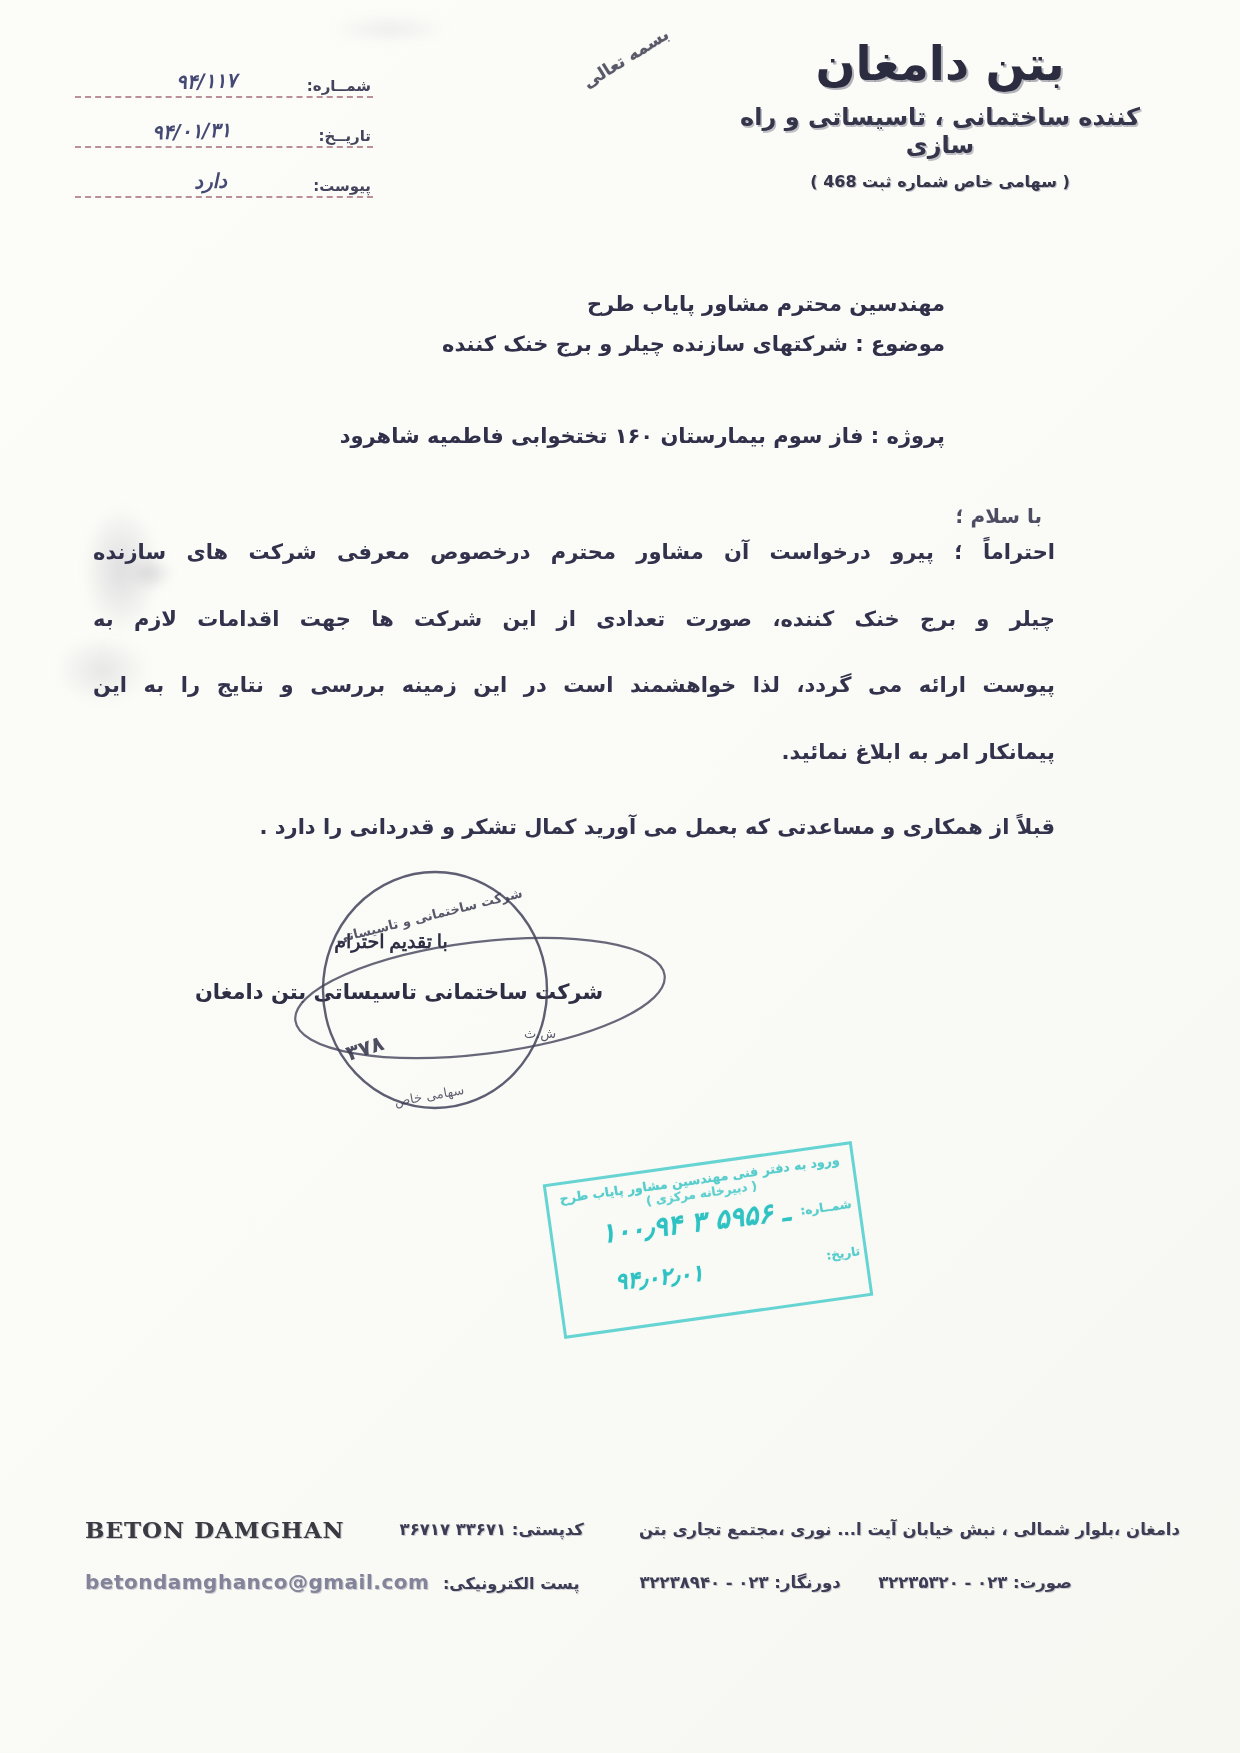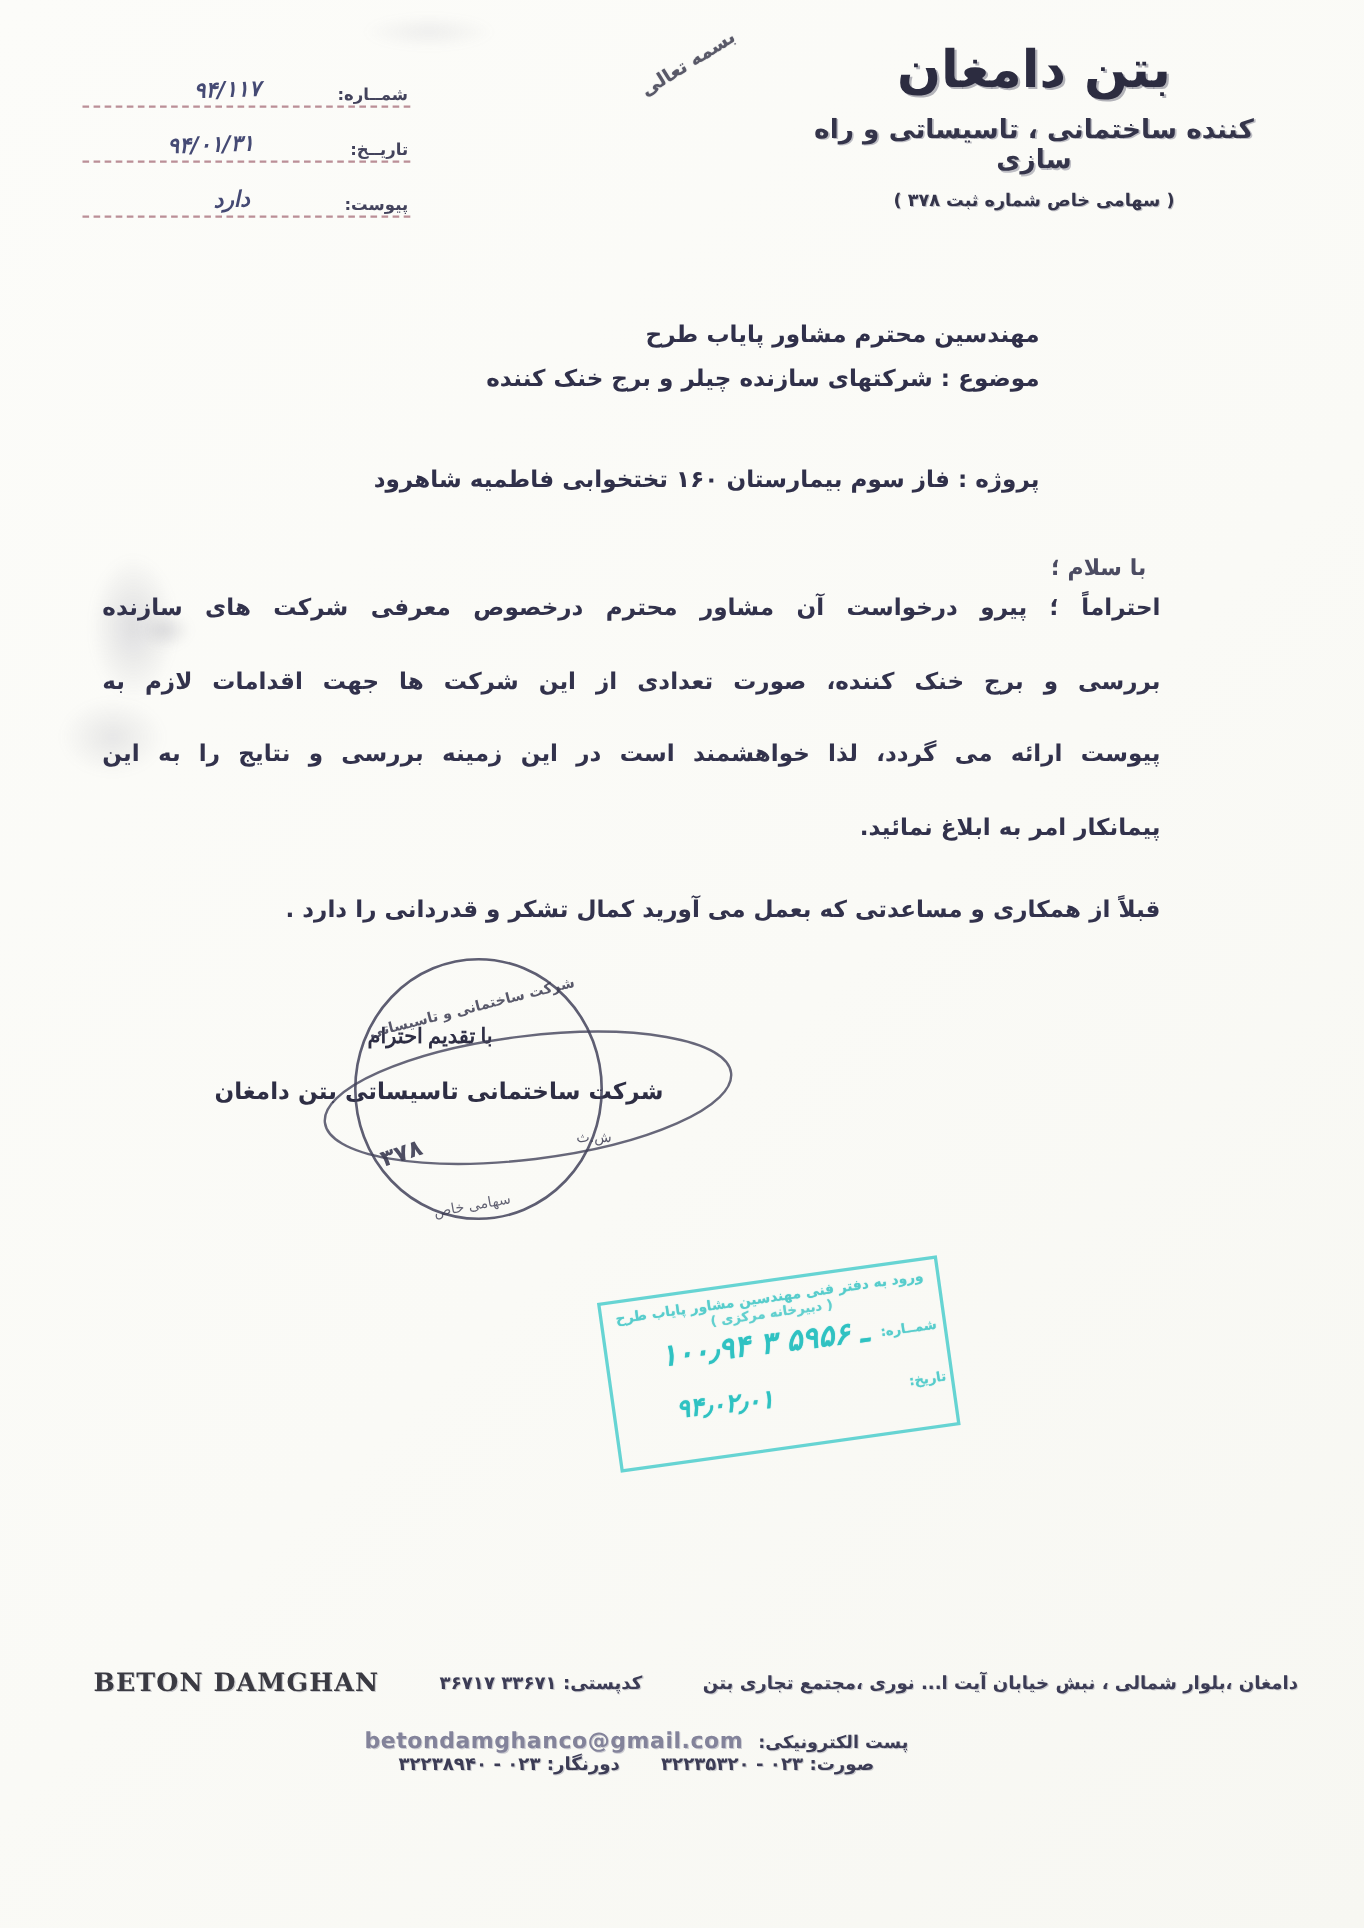--- a/index.html
+++ b/index.html
@@ -57,21 +57,21 @@
   }
   .rc-line1{margin-top:6px;text-align:center;font-size:12.5px;font-weight:700;opacity:.8;}
   .rc-line2{text-align:center;font-size:12px;font-weight:600;opacity:.75;}
   .rc-num-label{position:absolute;right:6px;top:52px;font-size:12px;font-weight:700;opacity:.8;}
   .rc-num-value{position:absolute;left:18px;top:40px;width:250px;text-align:center;font-size:27px;font-style:italic;font-weight:700;letter-spacing:2px;transform:rotate(1deg);}
   .rc-date-label{position:absolute;right:4px;top:100px;font-size:12px;font-weight:700;opacity:.8;}
   .rc-date-value{position:absolute;left:55px;top:92px;font-size:23px;font-style:italic;font-weight:700;letter-spacing:3px;transform:rotate(2deg);}
 
   
   .footer-row1{position:absolute;left:85px;right:60px;top:1516px;display:flex;justify-content:space-between;align-items:center;}
-  .footer-row2{position:absolute;left:85px;right:168px;top:1570px;display:flex;justify-content:space-between;align-items:center;flex-direction:column;}
+  .footer-row2{position:absolute;left:85px;right:168px;top:1570px;display:flex;justify-content:space-between;align-items:center;}
   .brand-latin{font-family:"DejaVu Serif",serif;font-size:23px;font-weight:800;color:#3a3a42;letter-spacing:1px;text-shadow:1px 1px 0 rgba(140,140,150,.45);}
   .fa-footer{font-size:16.5px;font-weight:800;color:#3c3c55;text-shadow:1px 1px 0 rgba(140,140,155,.4);white-space:nowrap;}
   .email-group{font-size:16px;font-weight:800;color:#3c3c55;text-shadow:1px 1px 0 rgba(140,140,155,.4);}
   .email-value{font-family:"DejaVu Sans",sans-serif;font-size:20px;font-weight:700;color:#83839a;letter-spacing:.5px;text-shadow:1px 1px 0 rgba(160,160,175,.5);margin-right:8px;}
   .gap{display:inline-block;width:26px;}
 </style>
 </head>
 <body>
 
 <div class="page">
@@ -92,30 +92,30 @@
   <div class="meta-row rtl" style="top:162px;">
     <span class="meta-label">پیوست:</span>
     <span class="meta-value rtl" style="left:40%;">دارد</span>
   </div>
 
   <div class="abs bismillah rtl">بسمه تعالی</div>
 
   <div class="abs letterhead rtl">
     <div class="lh-name">بتن دامغان</div>
     <div class="lh-sub">کننده ساختمانی ، تاسیساتی و راه سازی</div>
-    <div class="lh-reg">( سهامی خاص شماره ثبت ۳۷۸ )</div>
+    <div class="lh-reg">( سهامی خاص شماره ثبت 468 )</div>
   </div>
 
   <div class="head-line rtl" style="top:292px;">مهندسین محترم مشاور پایاب طرح</div>
   <div class="head-line rtl" style="top:332px;">موضوع : شرکتهای سازنده چیلر و برج خنک کننده</div>
   <div class="head-line rtl" style="top:412px;margin-top:12px;">پروژه : فاز سوم بیمارستان ۱۶۰ تختخوابی فاطمیه شاهرود</div>
   <div class="salutation rtl" style="top:466px;">با سلام ؛</div>
 
   <div class="body-line rtl" style="top:540px;">احتراماً ؛ پیرو درخواست آن مشاور محترم درخصوص معرفی شرکت های سازنده</div>
-  <div class="body-line rtl" style="top:607px;">بررسی و برج خنک کننده، صورت تعدادی از این شرکت ها جهت اقدامات لازم به</div>
+  <div class="body-line rtl" style="top:607px;">چیلر و برج خنک کننده، صورت تعدادی از این شرکت ها جهت اقدامات لازم به</div>
   <div class="body-line rtl" style="top:673px;">پیوست ارائه می گردد، لذا خواهشمند است در این زمینه بررسی و نتایج را به این</div>
   <div class="body-line-short rtl" style="top:740px;">پیمانکار امر به ابلاغ نمائید.</div>
   <div class="body-line-short rtl" style="top:803px;margin-top:12px;">قبلاً از همکاری و مساعدتی که بعمل می آورید کمال تشکر و قدردانی را دارد .</div>
 
   <div class="sig-respect rtl">با تقدیم احترام</div>
   <div class="sig-company rtl">شرکت ساختمانی تاسیساتی بتن دامغان</div>
 
   <svg class="round-stamp" viewBox="0 0 440 270">
     <ellipse cx="190" cy="140" rx="112" ry="118" fill="none" stroke="#42425a" stroke-width="2.4" opacity="0.85"></ellipse>
     <ellipse cx="235" cy="148" rx="186" ry="56" fill="none" stroke="#42425a" stroke-width="2.2" opacity="0.8" transform="rotate(-7 235 148)"></ellipse>

